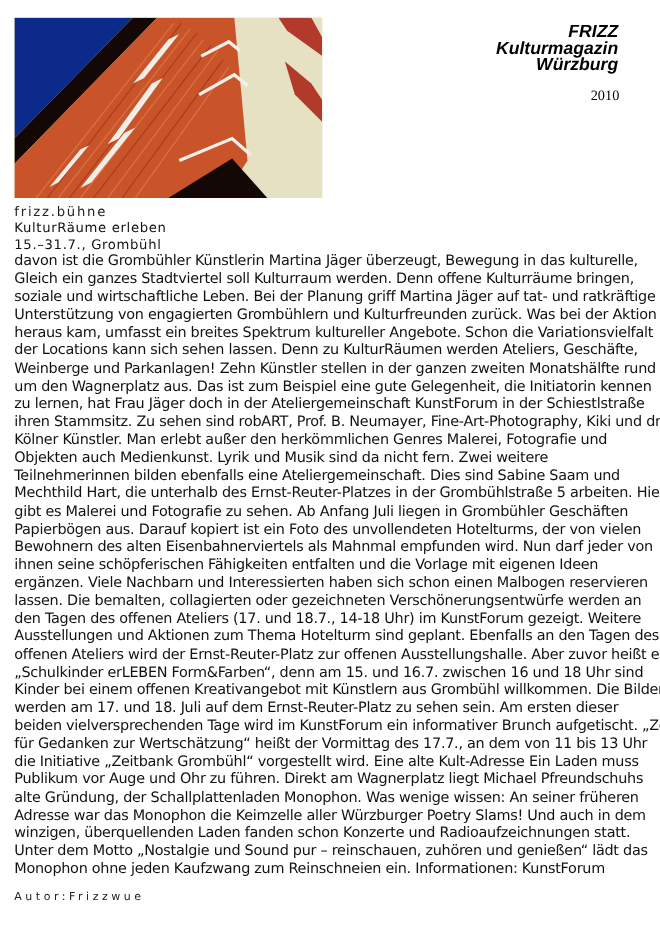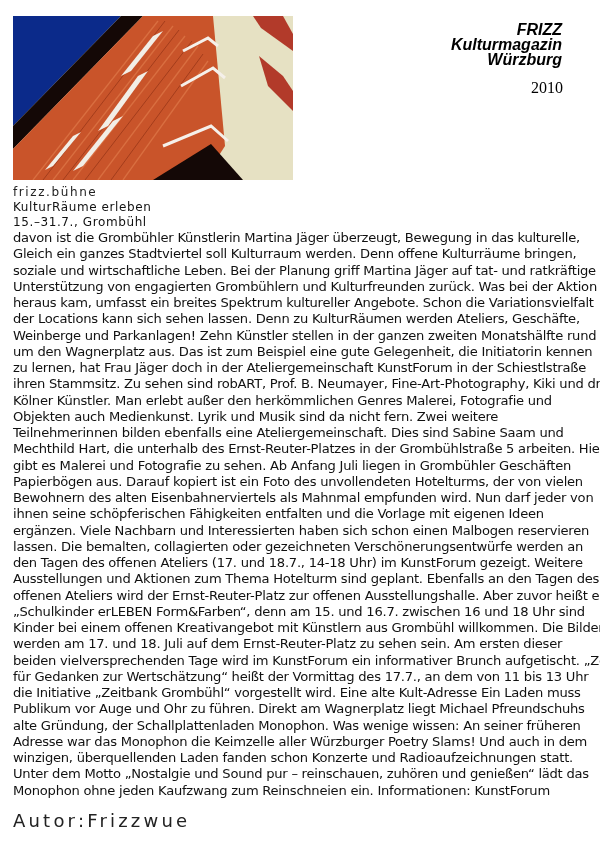--- a/index.html
+++ b/index.html
@@ -1,27 +1,27 @@
 <!DOCTYPE html>
 <html><head>
   <meta charset="utf-8">
   <style>
     html, body { margin: 0; padding: 0; background: #ffffff; }
     body { width: 600px; height: 864px; position: relative; overflow: hidden; color: #111; font-family: "DejaVu Sans", sans-serif; }
     .photo { position: absolute; left: 13px; top: 16px; width: 280px; height: 164px; overflow: hidden; background: #e9e4c8; }
     .photo svg { display: block; }
     .masthead { position: absolute; right: 38px; top: 22px; text-align: right; font-family: "Liberation Sans", sans-serif; font-weight: bold; font-size: 16px; line-height: 15px; color: #000; }
     .masthead div { white-space: nowrap; font-style: italic; }
-    .year { position: absolute; right: 37px; top: 79px; font-family: "Liberation Serif", serif; font-size: 16px; color: #000; }
+    .year { position: absolute; right: 37px; top: 79px; font-family: "Liberation Serif", serif; font-size: 13px; color: #000; }
     .section { position: absolute; left: 13px; top: 185px; font-size: 12px; letter-spacing: 1.6px; color: #222; }
     .headline { position: absolute; left: 13px; top: 200px; font-size: 12px; font-weight: normal; letter-spacing: 0.6px; line-height: 15px; }
     .headline div { white-space: nowrap; }
     .body-text { position: absolute; left: 13px; top: 230px; width: 580px; font-size: 13.1px; line-height: 16.25px; color: #111; letter-spacing: -0.25px; }
     .body-text div { white-space: nowrap; }
-    .author { position: absolute; left: 13px; top: 810px; font-size: 18px; letter-spacing: 3.2px; color: #222; }
+    .author { position: absolute; left: 13px; top: 810px; font-size: 10px; letter-spacing: 3.2px; color: #222; }
     .address { position: absolute; left: 13px; top: 868px; font-size: 12.5px; color: #1d4ed8; letter-spacing: -0.1px; }
   </style>
 </head>
 <body>
 
 <div class="photo">
   <svg width="280" height="164" viewBox="0 0 280 164">
     <rect x="0" y="0" width="280" height="164" fill="#e6e1c3"></rect>
 
     <polygon points="0,0 108,0 0,110" fill="#0b2a8a"></polygon>

